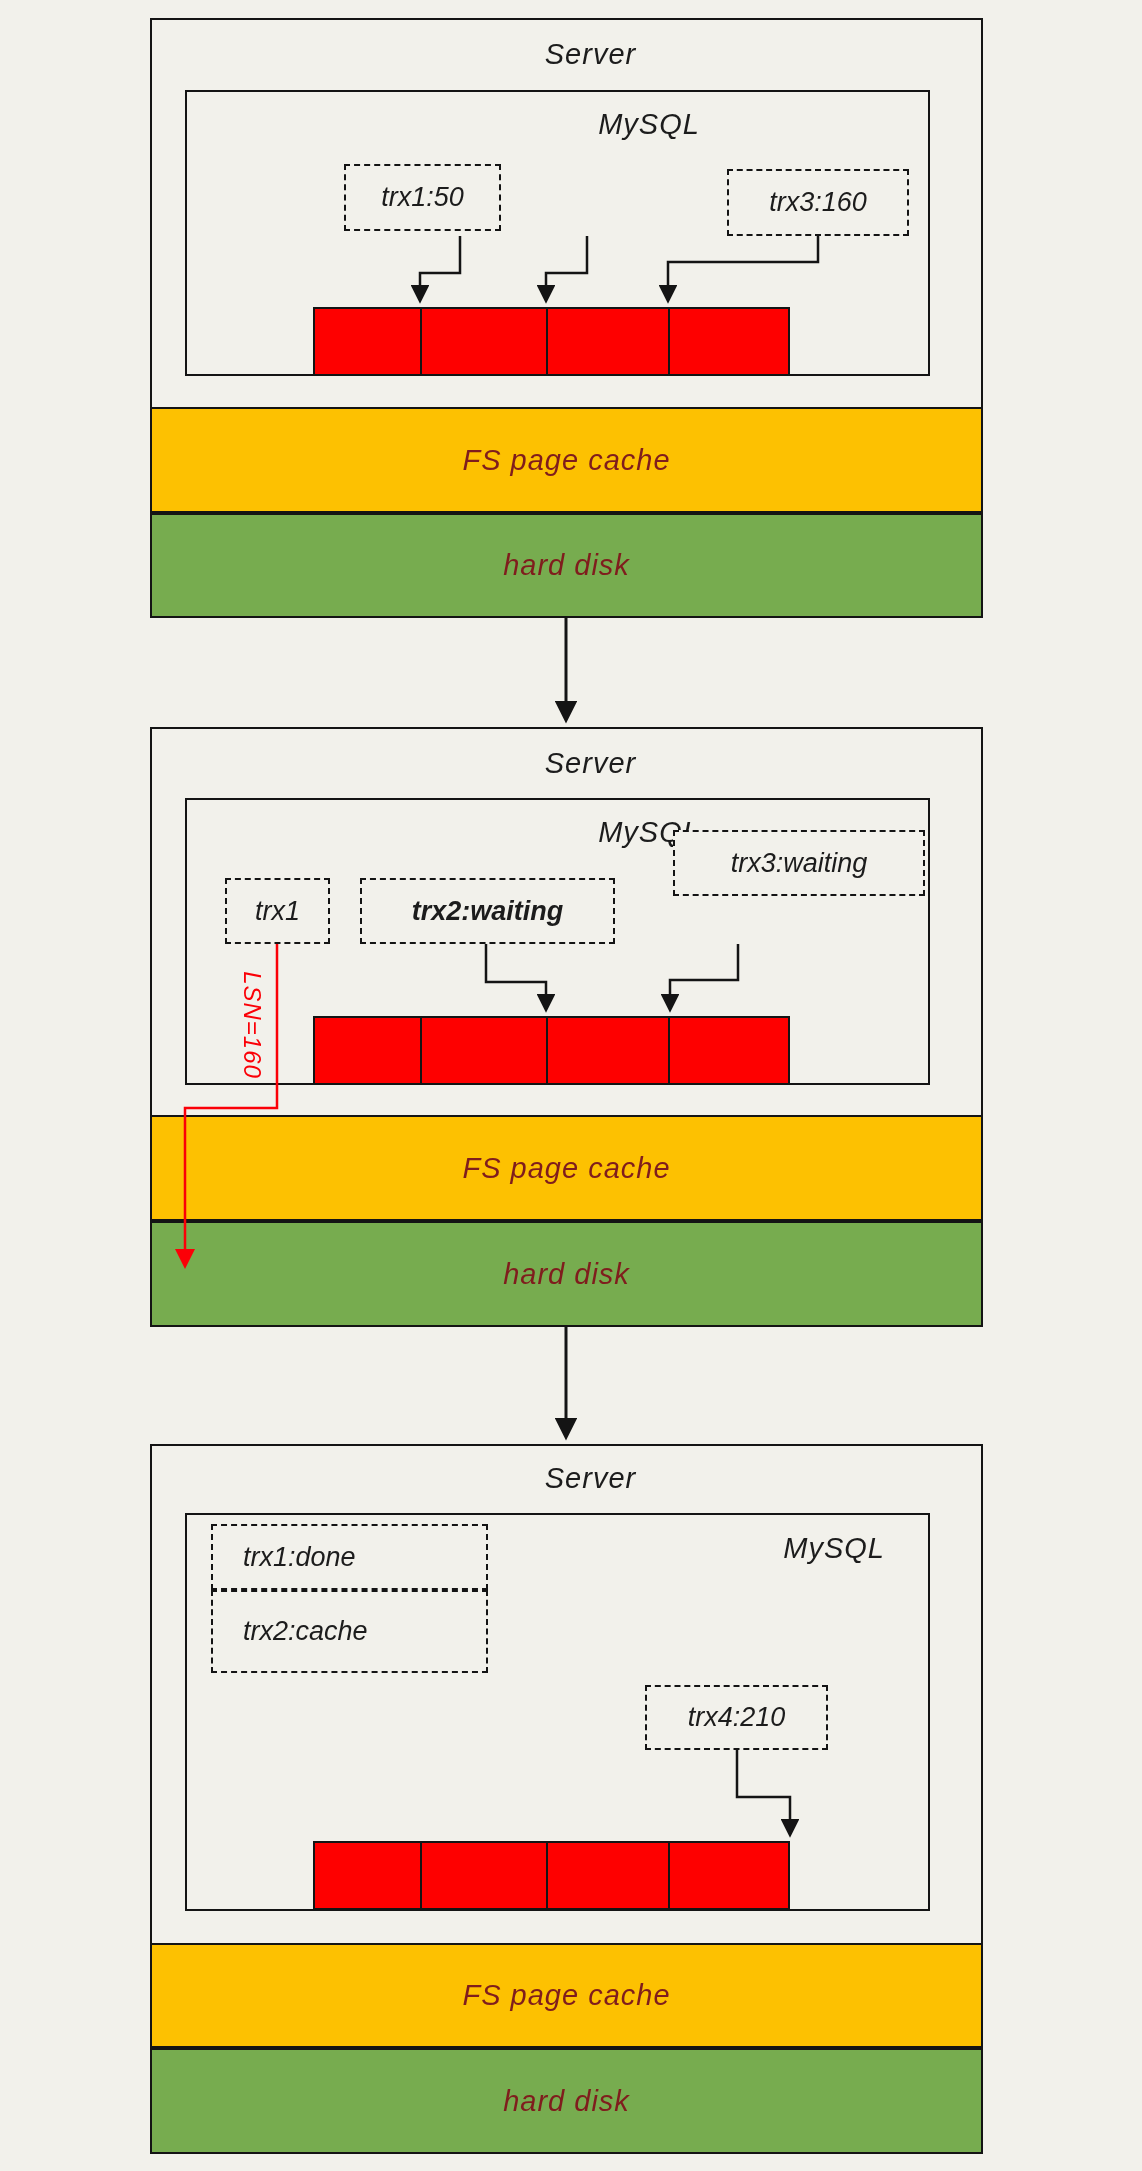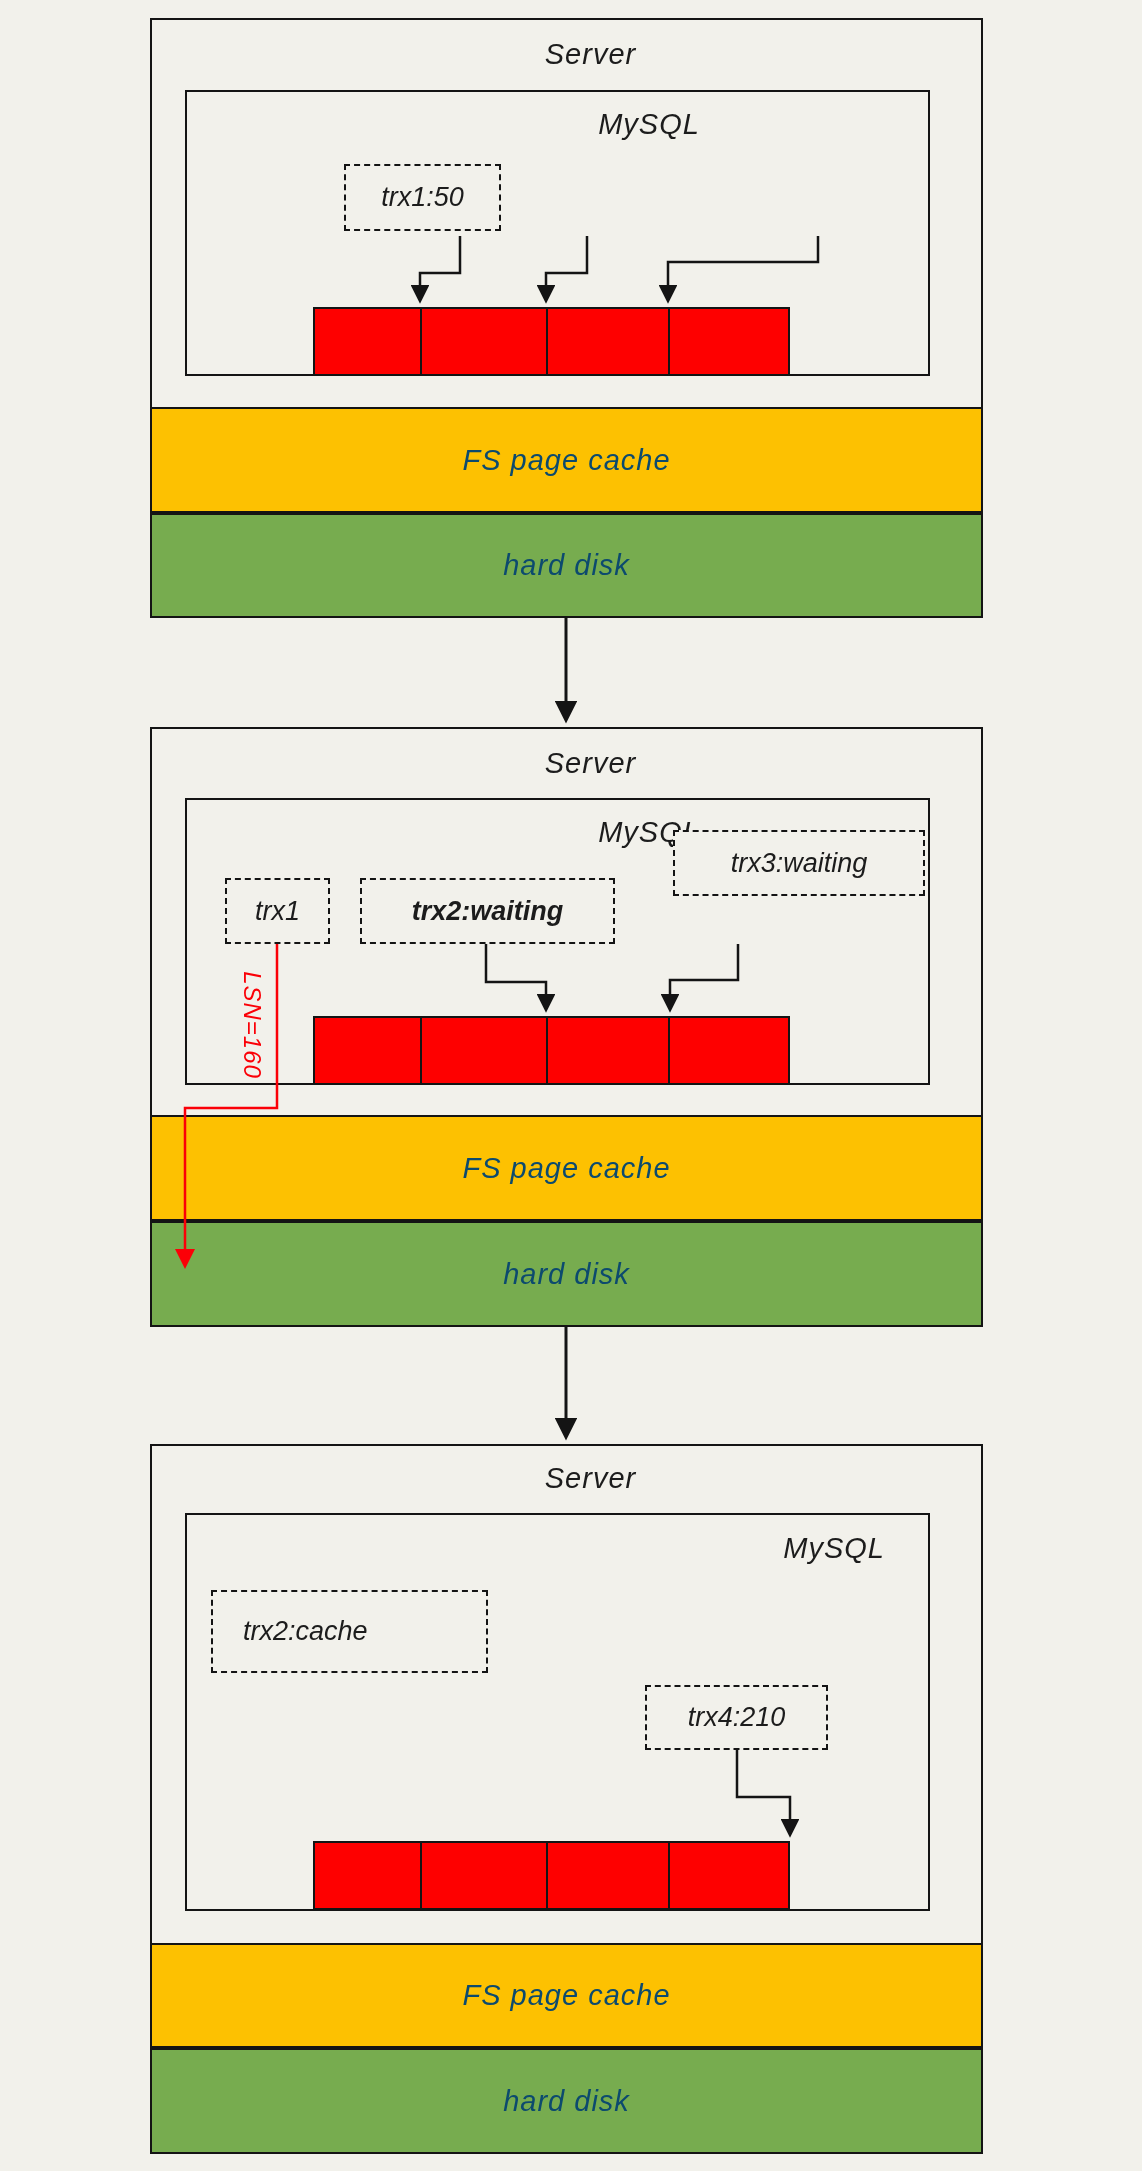--- a/index.html
+++ b/index.html
@@ -43,21 +43,21 @@
   .log-bar{
     background:#FE0000;
     border:2px solid #141414;
   }
   .log-divider{
     position:absolute;top:0;bottom:0;width:2px;background:#141414;
   }
   .layer-bar{
     border:2px solid #141414;
     display:flex;align-items:center;justify-content:center;
-    font-size:29px;font-style:italic;color:#0c4a6e;
+    font-size:29px;font-style:italic;color:#7f1d1d;
     letter-spacing:1px;
   }
   .layer-cache{background:#FDC101;}
   .layer-disk{background:#77AC4F;}
   .lsn-label{
     font-size:24px;
     font-style:italic;
     color:#FB0007;
     text-align:center;
     white-space:nowrap;
@@ -71,20 +71,21 @@
 
 <div class="canvas">
 
   <div class="abs server-box" style="left:150px;top:18px;width:833px;height:600px;"></div>
   <div class="abs box-title" style="left:150px;top:38px;width:833px;">Server</div>
 
   <div class="abs mysql-box" style="left:185px;top:90px;width:745px;height:286px;"></div>
   <div class="abs box-title" style="left:500px;top:108px;width:250px;">MySQL</div>
 
   <div class="abs trx-box" style="left:344px;top:164px;width:157px;height:67px;">trx1:50</div>
+  <div class="abs trx-box" style="left:727px;top:169px;width:182px;height:67px;">trx3:160</div>
 
   <div class="abs log-bar" style="left:313px;top:307px;width:477px;height:69px;">
     <div class="log-divider" style="left:105px;"></div>
     <div class="log-divider" style="left:231px;"></div>
     <div class="log-divider" style="left:353px;"></div>
   </div>
 
   <div class="abs layer-bar layer-cache" style="left:150px;top:407px;width:833px;height:106px;">
     <span>FS page cache</span>
   </div>
@@ -116,20 +117,21 @@
   <div class="abs layer-bar layer-disk" style="left:150px;top:1221px;width:833px;height:106px;">
     <span>hard disk</span>
   </div>
 
   <div class="abs server-box" style="left:150px;top:1444px;width:833px;height:710px;"></div>
   <div class="abs box-title" style="left:150px;top:1462px;width:833px;">Server</div>
 
   <div class="abs mysql-box" style="left:185px;top:1513px;width:745px;height:398px;"></div>
   <div class="abs box-title" style="left:680px;top:1532px;width:205px;text-align:right;">MySQL</div>
 
+  <div class="abs trx-box left-align" style="left:211px;top:1524px;width:277px;height:66px;">trx1:done</div>
   <div class="abs trx-box left-align" style="left:211px;top:1590px;width:277px;height:83px;">trx2:cache</div>
   <div class="abs trx-box" style="left:645px;top:1685px;width:183px;height:65px;">trx4:210</div>
 
   <div class="abs log-bar" style="left:313px;top:1841px;width:477px;height:69px;">
     <div class="log-divider" style="left:105px;"></div>
     <div class="log-divider" style="left:231px;"></div>
     <div class="log-divider" style="left:353px;"></div>
   </div>
 
   <div class="abs layer-bar layer-cache" style="left:150px;top:1943px;width:833px;height:105px;">

